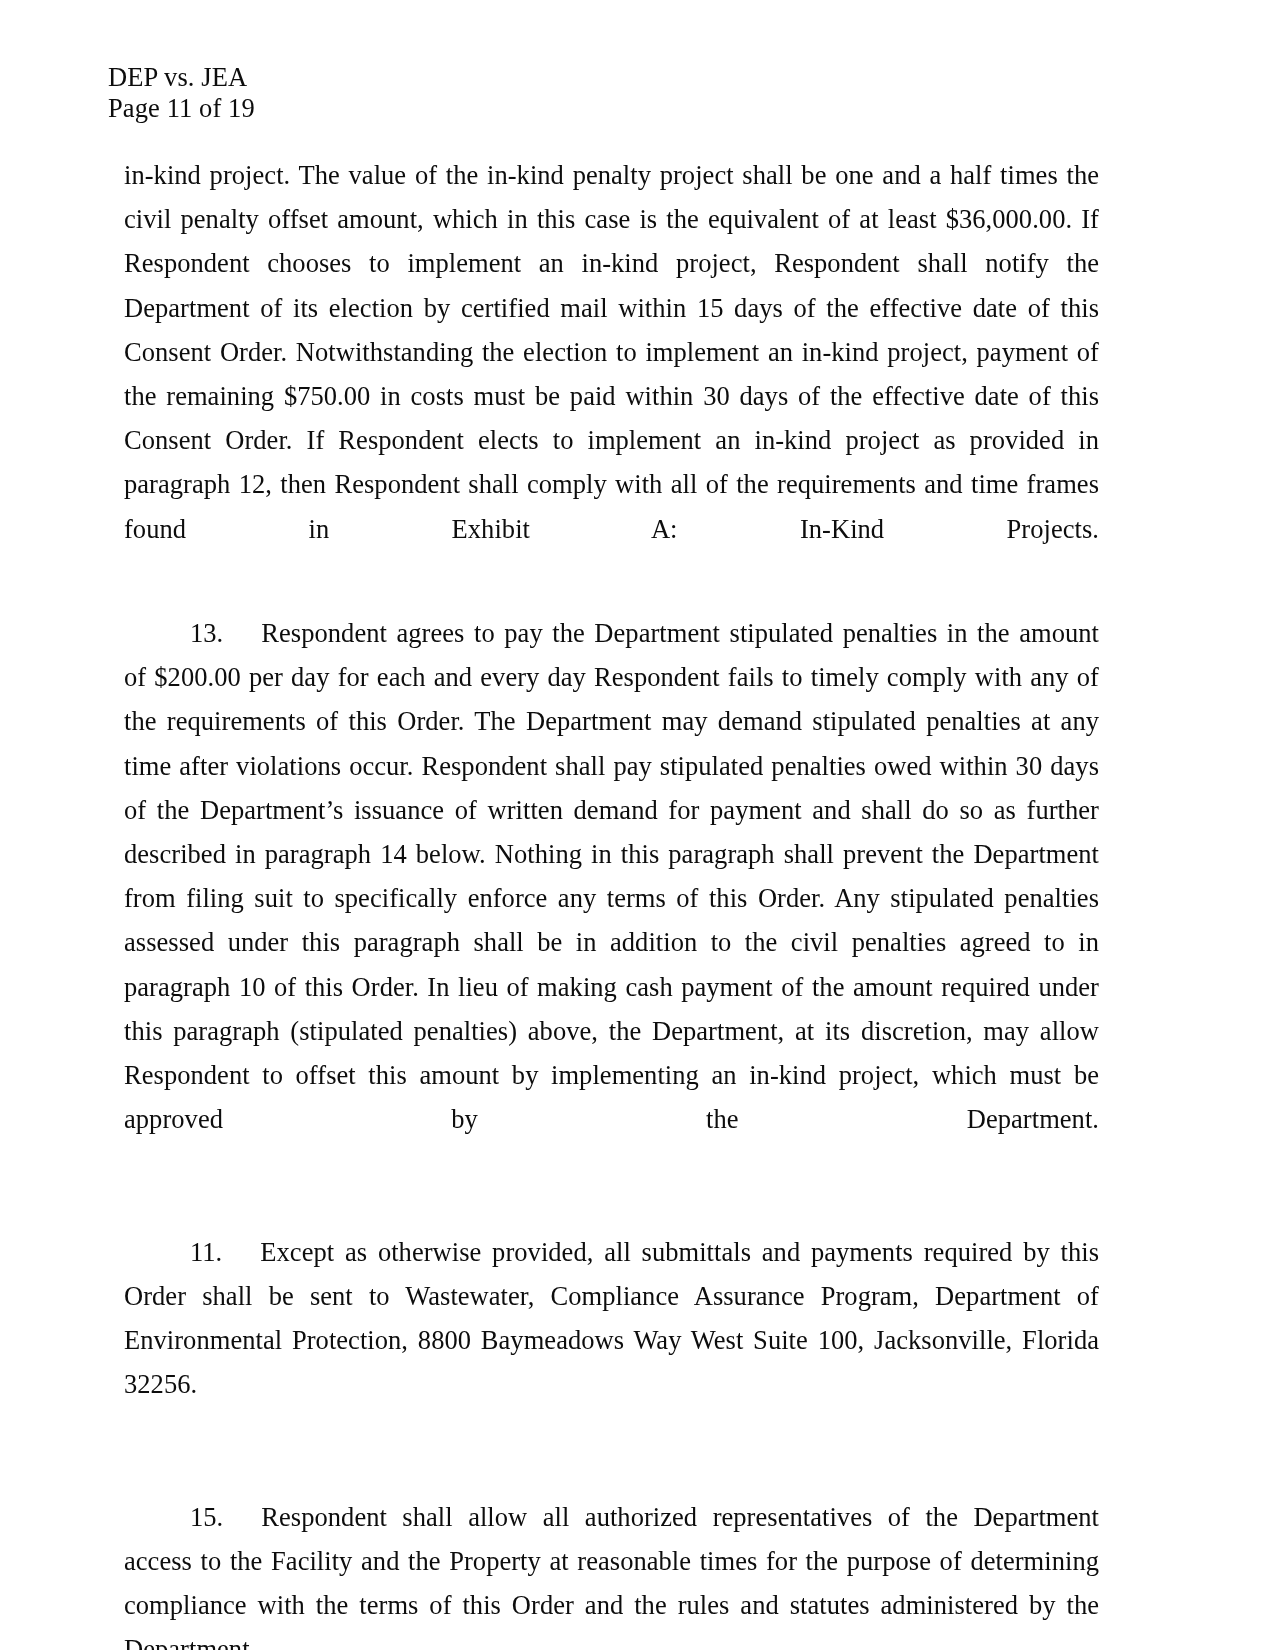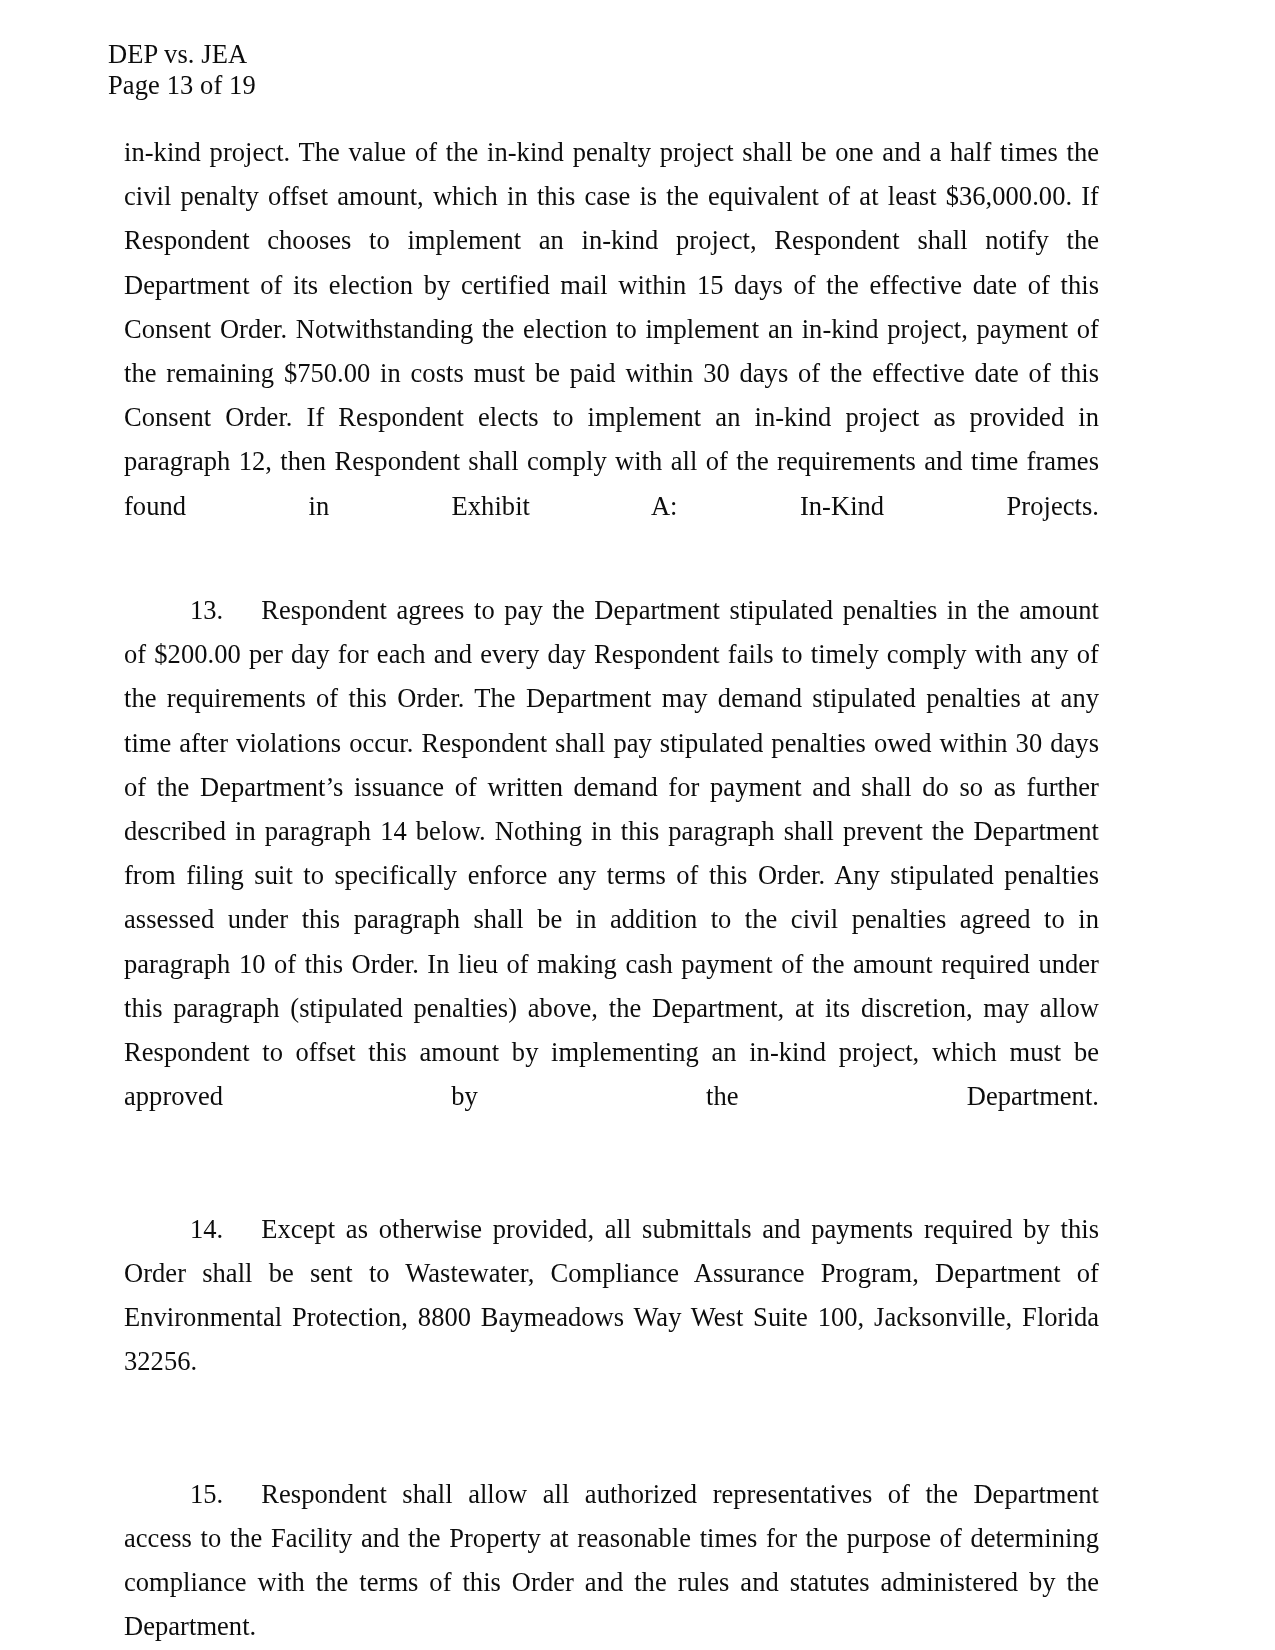--- a/index.html
+++ b/index.html
@@ -6,21 +6,21 @@
     margin: 0;
     padding: 0;
     background: #ffffff;
   }
   .page {
     position: relative;
     width: 1275px;
     height: 1650px;
     background: #ffffff;
     box-sizing: border-box;
-    padding: 39px 160px 0 108px;
+    padding: 62px 160px 0 108px;
     font-family: "Liberation Serif", "DejaVu Serif", serif;
     color: #0d0d0d;
     overflow: hidden;
   }
   .header {
     font-size: 26.5px;
     line-height: 30.5px;
     letter-spacing: 0.1px;
     margin-bottom: 30px;
   }
@@ -59,29 +59,29 @@
     width: 100%;
   }
 </style>
 </head>
 <body>
 
 <div class="page">
 
   <div class="header">
     <div>DEP vs. JEA</div>
-    <div>Page 13 of 19</div>
+    <div>Page 11 of 19</div>
   </div>
 
   <div class="body-block">
 
     <p class="para"><span>in-kind project.  The value of the in-kind penalty project shall be one and a half times the civil penalty offset amount, which in this case is the equivalent of at least $36,000.00.  If Respondent chooses to implement an in-kind project, Respondent shall notify the Department of its election by certified mail within 15 days of the effective date of this Consent Order.  Notwithstanding the election to implement an in-kind project, payment of the remaining $750.00 in costs must be paid within 30 days of the effective date of this Consent Order.  If Respondent elects to implement an in-kind project as provided in paragraph 12, then Respondent shall comply with all of the requirements and time frames found in Exhibit A: In-Kind Projects.</span></p>
 
     <p class="para indented"><span>13.</span><span class="num-gap"></span><span>Respondent agrees to pay the Department stipulated penalties in the amount of $200.00 per day for each and every day Respondent fails to timely comply with any of the requirements of this Order.  The Department may demand stipulated penalties at any time after violations occur. Respondent shall pay stipulated penalties owed within 30 days of the Department’s issuance of written demand for payment and shall do so as further described in paragraph 14 below. Nothing in this paragraph shall prevent the Department from filing suit to specifically enforce any terms of this Order. Any stipulated penalties assessed under this paragraph shall be in addition to the civil penalties agreed to in paragraph 10 of this Order. In lieu of making cash payment of the amount required under this paragraph (stipulated penalties) above, the Department, at its discretion, may allow Respondent to offset this amount by implementing an in-kind project, which must be approved by the Department.</span></p>
 
-    <p class="para indented spaced"><span>14.</span><span class="num-gap"></span><span>Except as otherwise provided, all submittals and payments required by this Order shall be sent to Wastewater, Compliance Assurance Program, Department of Environmental Protection, 8800 Baymeadows Way West Suite 100, Jacksonville, Florida 32256.</span></p>
+    <p class="para indented spaced"><span>11.</span><span class="num-gap"></span><span>Except as otherwise provided, all submittals and payments required by this Order shall be sent to Wastewater, Compliance Assurance Program, Department of Environmental Protection, 8800 Baymeadows Way West Suite 100, Jacksonville, Florida 32256.</span></p>
 
     <p class="para indented spaced"><span>15.</span><span class="num-gap"></span><span>Respondent shall allow all authorized representatives of the Department access to the Facility and the Property at reasonable times for the purpose of determining compliance with the terms of this Order and the rules and statutes administered by the Department.</span></p>
 
     <p class="para indented spaced"><span>16.</span><span class="num-gap"></span><span>The Department, for and in consideration of the complete and timely performance by Respondent of all the obligations agreed to in this Order, hereby conditionally waives its</span></p>
 
   </div>
 </div>
 
 </body></html>

